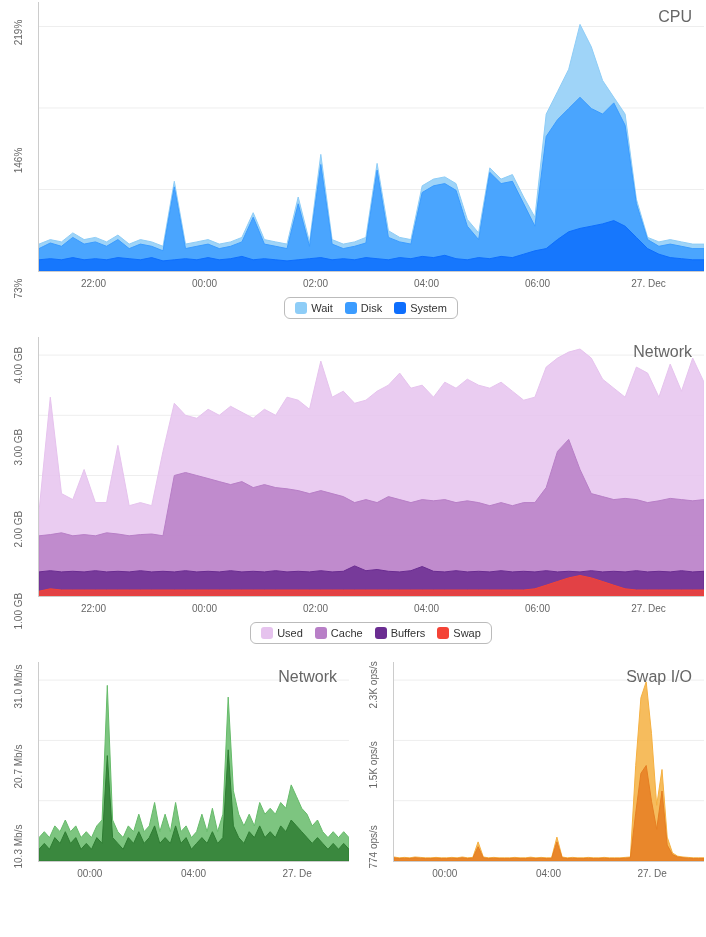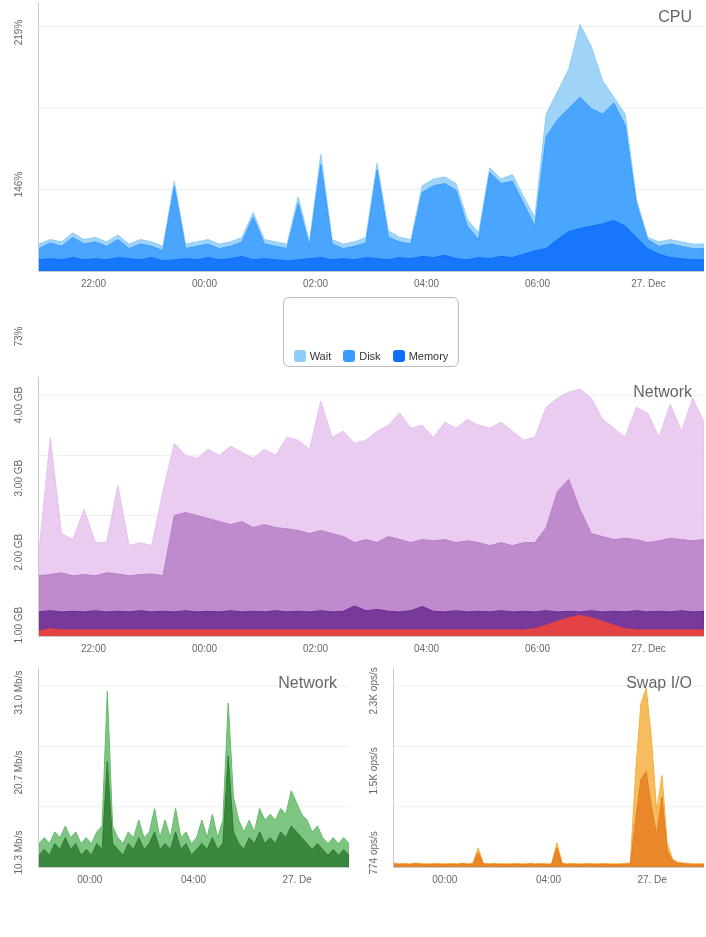--- a/index.html
+++ b/index.html
@@ -1,28 +1,28 @@
 <!DOCTYPE html>
 <html><head>
 <meta charset="utf-8">
 <style>
   * { box-sizing: border-box; margin: 0; padding: 0; }
   body { font-family: Arial, Helvetica, sans-serif; font-size: 11px; color: #666; background: #fff; width: 706px; }
-  .dashboard { display: flex; flex-direction: column; gap: 10px; padding: 2px; }
+  .dashboard { display: flex; flex-direction: column; gap: 18px; padding: 2px; }
   .chart-panel { position: relative; }
   .chart-title { position: absolute; top: 6px; right: 12px; font-size: 16px; color: #666; z-index: 10; }
   .chart-body { display: flex; align-items: stretch; }
   .y-axis { width: 36px; display: flex; flex-direction: column; justify-content: space-between; padding: 25px 4px 25px 0; }
   .y-tick { font-size: 10px; color: #666; transform: rotate(-90deg); transform-origin: center; white-space: nowrap; text-align: center; }
   .plot-wrap { flex: 1; display: flex; flex-direction: column; }
   .plot { position: relative; width: 100%; border: 1px solid #ccc; border-top: none; border-right: none; background: #fff; overflow: hidden; }
   .x-axis { display: flex; justify-content: space-between; padding: 6px 0 4px 0; }
   .x-tick { font-size: 10px; color: #666; flex: 1; text-align: center; }
   .legend { display: flex; justify-content: center; gap: 12px; padding: 4px 10px; border: 1px solid #bbb; border-radius: 6px; width: fit-content; margin: 4px auto 0 auto; }
-  .legend-item { display: flex; align-items: center; gap: 4px; font-size: 11px; color: #333; margin-top: 48px; }
+  .legend-item { display: flex; align-items: center; gap: 4px; font-size: 11px; color: #333; }
   .swatch { width: 12px; height: 12px; border-radius: 3px; display: inline-block; }
   .row-bottom { display: flex; gap: 8px; }
   .row-bottom .chart-panel { flex: 1; }
   svg.area { position: absolute; inset: 0; width: 100%; height: 100%; }
   .gridline { stroke: #eee; stroke-width: 1; }
 </style>
 </head>
 <body>
 
 <div class="dashboard">
@@ -58,21 +58,21 @@
           <div class="legend-item">
               <span class="swatch" style="background:#8ecdf7"></span>
               <span>Wait</span>
             </div>
           <div class="legend-item">
               <span class="swatch" style="background:#3b9cff"></span>
               <span>Disk</span>
             </div>
           <div class="legend-item">
               <span class="swatch" style="background:#0d6efd"></span>
-              <span>Memory</span>
+              <span>System</span>
             </div>
         </div>
       </div>
     </div>
   </div>
 
   <div class="chart-panel">
     <div class="chart-title">Network</div>
     <div class="chart-body">
       <div class="y-axis">
@@ -94,20 +94,38 @@
               <path d="M 0 259 L 0.0 254.2 L 11.3 251.8 L 22.5 253.0 L 33.8 253.0 L 45.1 253.0 L 56.4 253.0 L 67.6 253.0 L 78.9 253.0 L 90.2 253.0 L 101.4 253.0 L 112.7 253.0 L 124.0 253.0 L 135.3 253.0 L 146.5 253.0 L 157.8 253.0 L 169.1 253.0 L 180.3 253.0 L 191.6 253.0 L 202.9 253.0 L 214.2 253.0 L 225.4 253.0 L 236.7 253.0 L 248.0 253.0 L 259.2 253.0 L 270.5 253.0 L 281.8 253.0 L 293.1 253.0 L 304.3 253.0 L 315.6 253.0 L 326.9 253.0 L 338.1 253.0 L 349.4 253.0 L 360.7 253.0 L 371.9 253.0 L 383.2 253.0 L 394.5 253.0 L 405.8 253.0 L 417.0 253.0 L 428.3 253.0 L 439.6 253.0 L 450.8 253.0 L 462.1 253.0 L 473.4 253.0 L 484.7 253.0 L 495.9 251.8 L 507.2 248.2 L 518.5 244.5 L 529.7 240.9 L 541.0 238.5 L 552.3 240.9 L 563.6 244.5 L 574.8 248.2 L 586.1 251.8 L 597.4 253.0 L 608.6 253.0 L 619.9 253.0 L 631.2 253.0 L 642.5 253.0 L 653.7 253.0 L 665.0 253.0 L 665 259 Z" fill="#f44336" fill-opacity="0.85" stroke="#f44336" stroke-width="1"></path>
             </svg>
           </div>
         <div class="x-axis">
           <span class="x-tick">22:00</span>
           <span class="x-tick">00:00</span>
           <span class="x-tick">02:00</span>
           <span class="x-tick">04:00</span>
           <span class="x-tick">06:00</span>
           <span class="x-tick">27. Dec</span>
+        </div>
+        <div class="legend">
+          <div class="legend-item">
+              <span class="swatch" style="background:#e6c3ee"></span>
+              <span>Used</span>
+            </div>
+          <div class="legend-item">
+              <span class="swatch" style="background:#b87fc7"></span>
+              <span>Cache</span>
+            </div>
+          <div class="legend-item">
+              <span class="swatch" style="background:#6a2c91"></span>
+              <span>Buffers</span>
+            </div>
+          <div class="legend-item">
+              <span class="swatch" style="background:#f44336"></span>
+              <span>Swap</span>
+            </div>
         </div>
       </div>
     </div>
   </div>
 
   <div class="row-bottom">
 
     <div class="chart-panel">
       <div class="chart-title">Network</div>
       <div class="chart-body">

